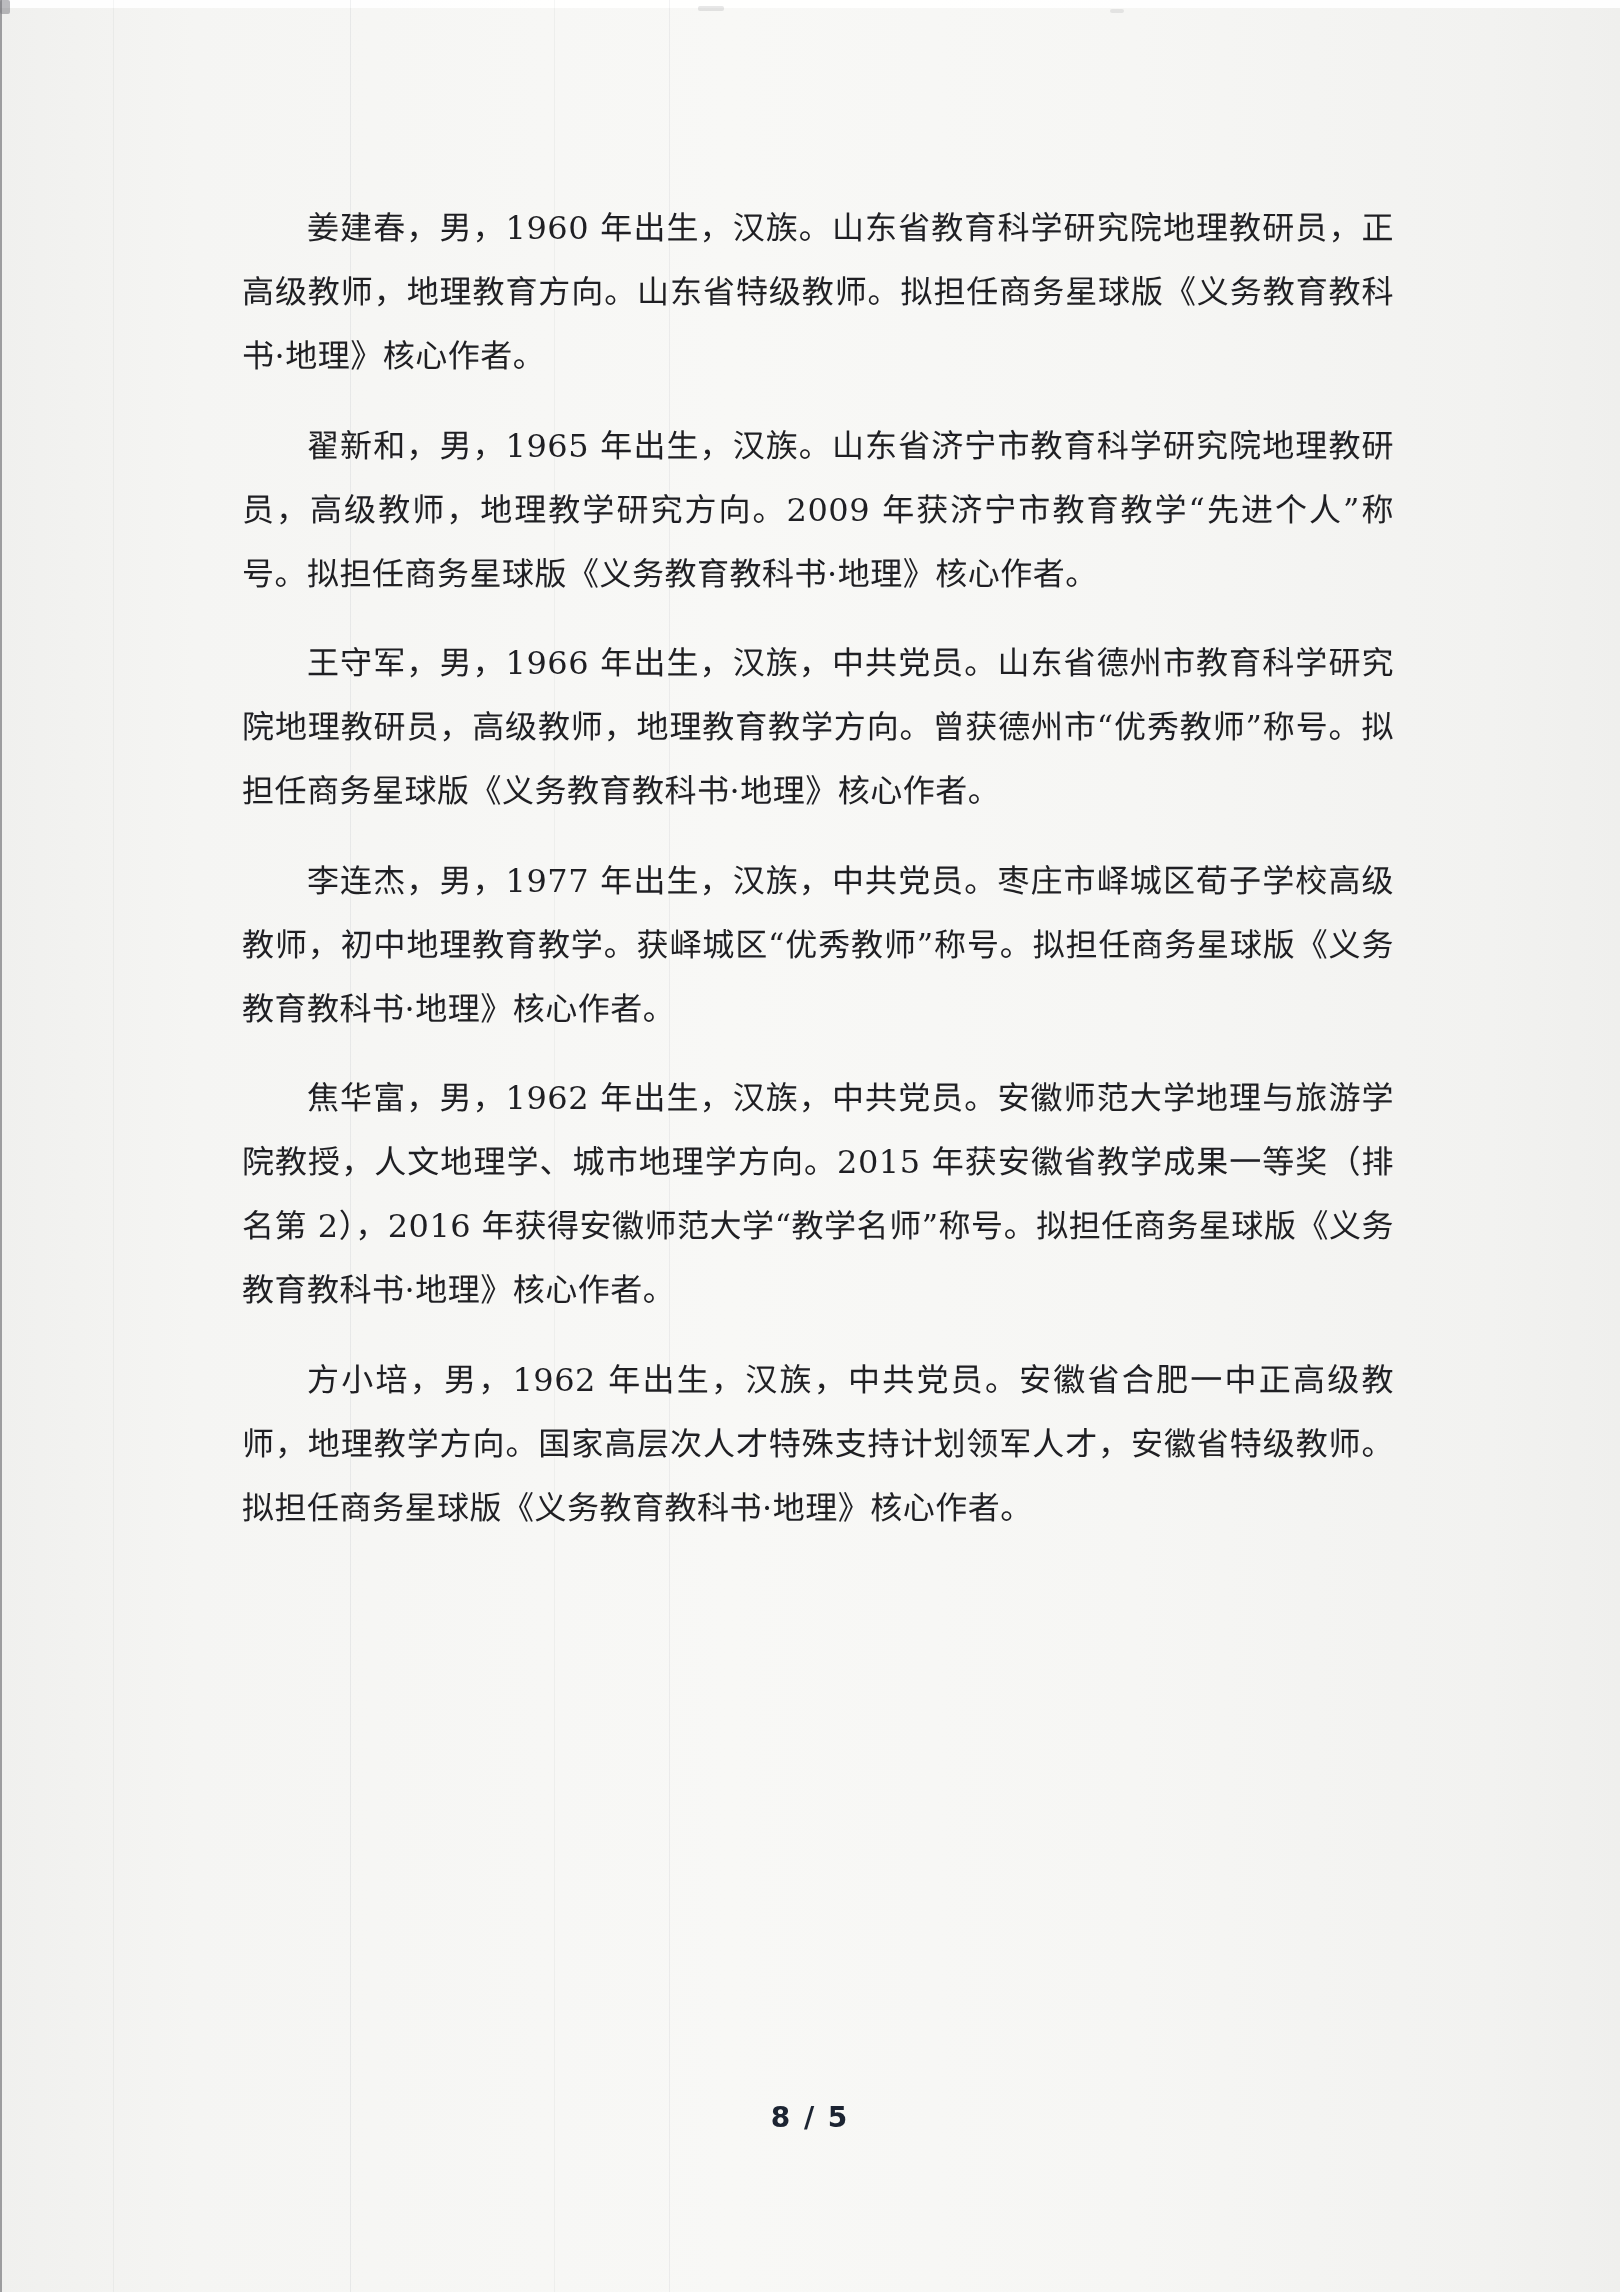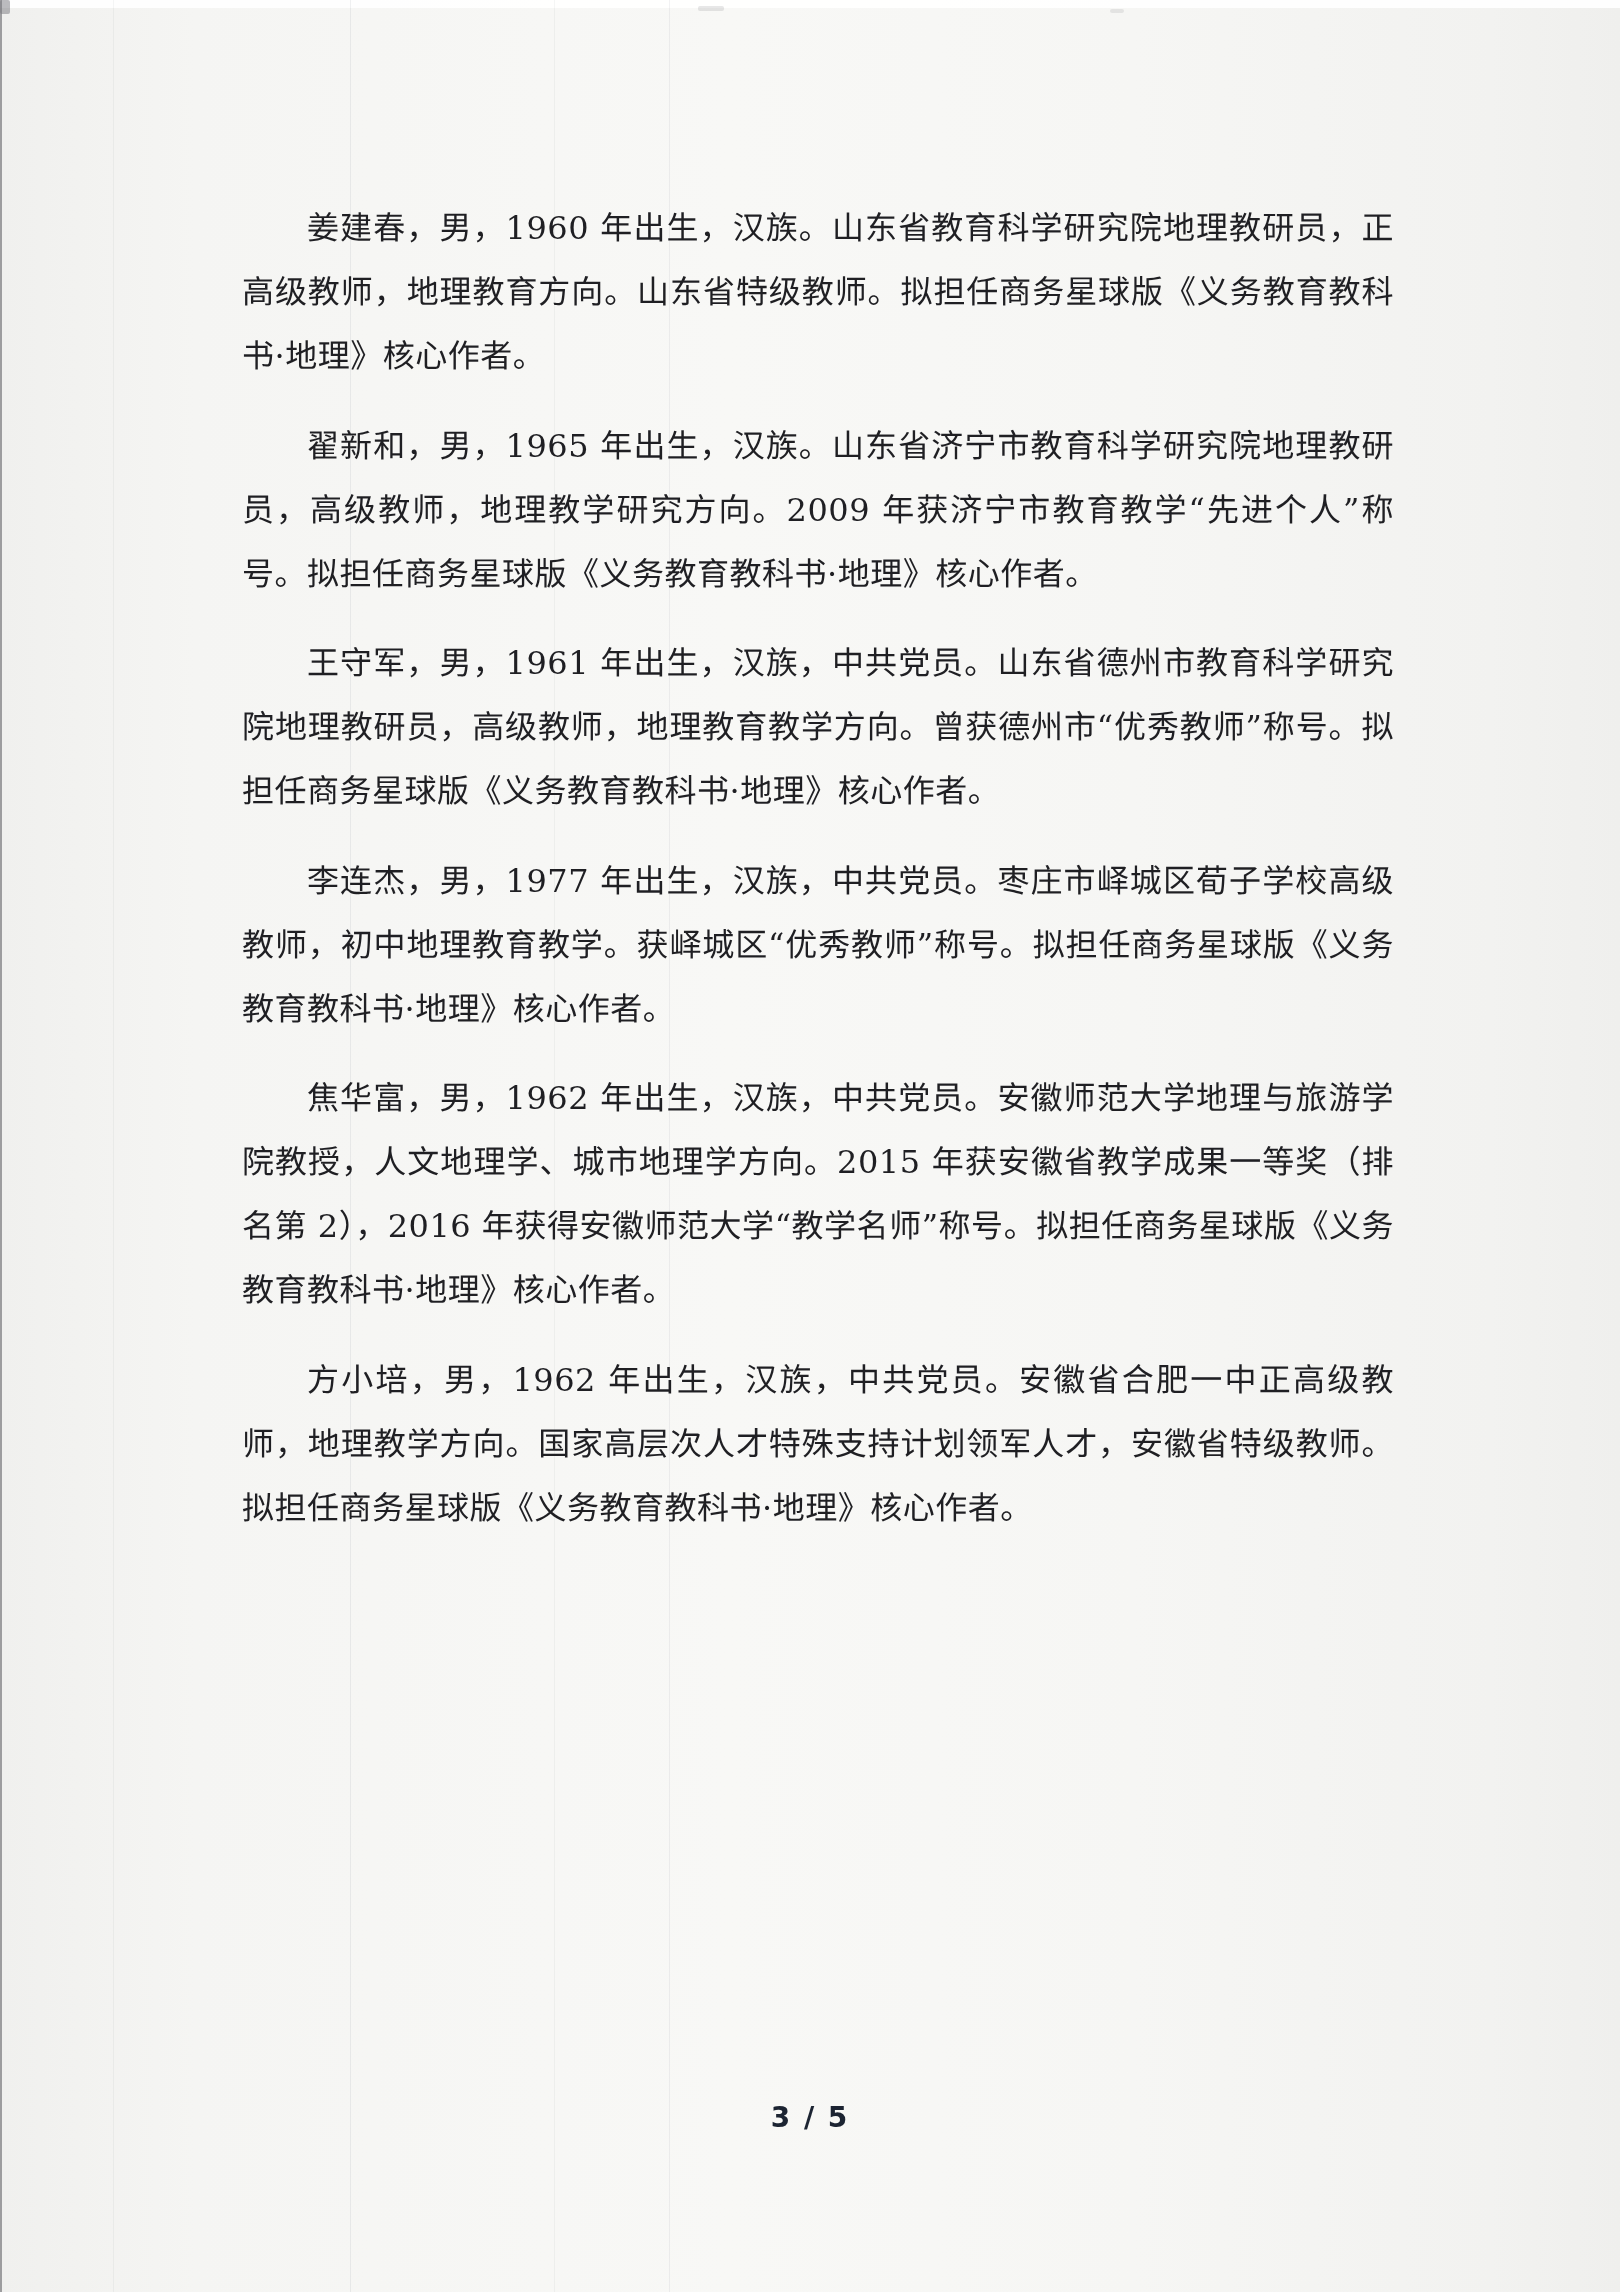--- a/index.html
+++ b/index.html
@@ -95,22 +95,22 @@
   <div class="streak s2"></div>
   <div class="streak s3"></div>
   <div class="streak s4"></div>
   <div class="speck k1"></div>
   <div class="speck k2"></div>
   <div class="speck k3"></div>
 
   <main class="content">
     <p>姜建春，男，1960 年出生，汉族。山东省教育科学研究院地理教研员，正高级教师，地理教育方向。山东省特级教师。拟担任商务星球版《义务教育教科书·地理》核心作者。</p>
     <p>翟新和，男，1965 年出生，汉族。山东省济宁市教育科学研究院地理教研员，高级教师，地理教学研究方向。2009 年获济宁市教育教学“先进个人”称号。拟担任商务星球版《义务教育教科书·地理》核心作者。</p>
-    <p>王守军，男，1961 年出生，汉族，中共党员。山东省德州市教育科学研究院地理教研员，高级教师，地理教育教学方向。曾获德州市“优秀教师”称号。拟担任商务星球版《义务教育教科书·地理》核心作者。</p>
+    <p>王守军，男，1966 年出生，汉族，中共党员。山东省德州市教育科学研究院地理教研员，高级教师，地理教育教学方向。曾获德州市“优秀教师”称号。拟担任商务星球版《义务教育教科书·地理》核心作者。</p>
     <p>李连杰，男，1977 年出生，汉族，中共党员。枣庄市峄城区荀子学校高级教师，初中地理教育教学。获峄城区“优秀教师”称号。拟担任商务星球版《义务教育教科书·地理》核心作者。</p>
     <p>焦华富，男，1962 年出生，汉族，中共党员。安徽师范大学地理与旅游学院教授，人文地理学、城市地理学方向。2015 年获安徽省教学成果一等奖（排名第 2），2016 年获得安徽师范大学“教学名师”称号。拟担任商务星球版《义务教育教科书·地理》核心作者。</p>
     <p>方小培，男，1962 年出生，汉族，中共党员。安徽省合肥一中正高级教师，地理教学方向。国家高层次人才特殊支持计划领军人才，安徽省特级教师。拟担任商务星球版《义务教育教科书·地理》核心作者。</p>
   </main>
 
-  <footer class="pagenum">3 / 5</footer>
+  <footer class="pagenum">8 / 5</footer>
 
 </div>
 
 
 </body></html>

